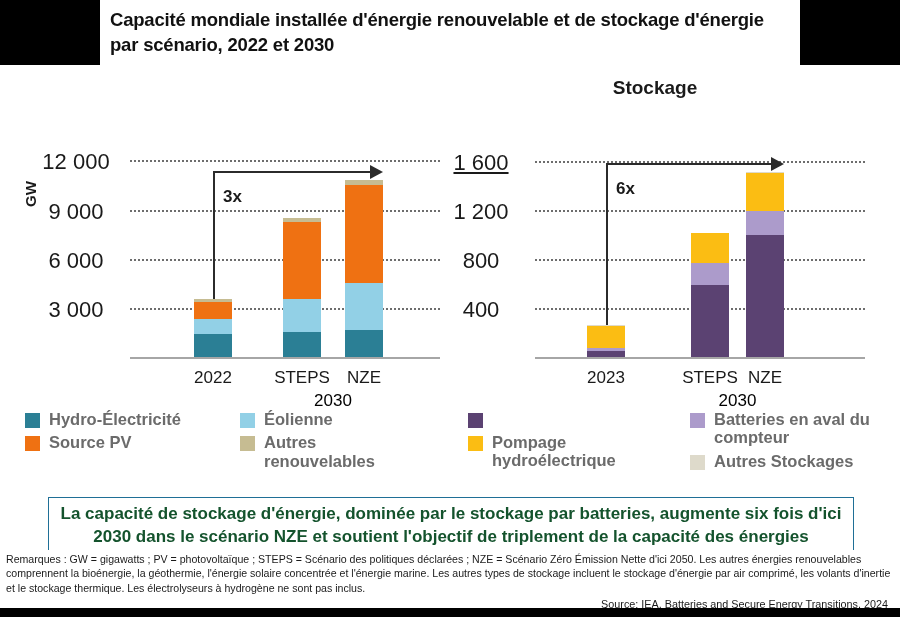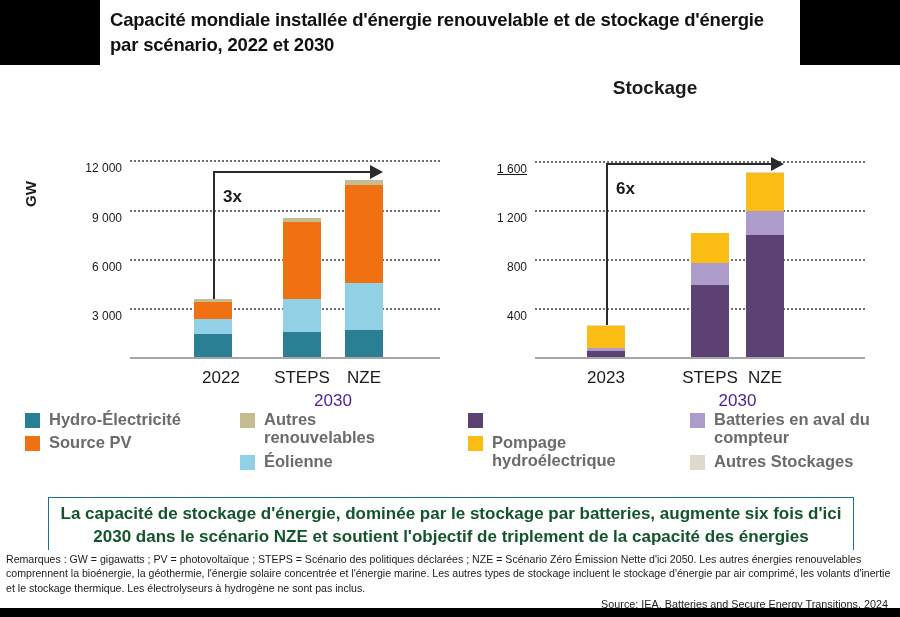--- a/index.html
+++ b/index.html
@@ -82,25 +82,24 @@
     font-size: 15px;
     font-weight: 600;
     color: #1a1a1a;
     transform: rotate(-90deg);
     transform-origin: left top;
     white-space: nowrap;
   }
 
   .ytick {
     position: absolute;
-    font-size: 12px;
-    color: #1a1a1a;
-    text-align: right;
+    font-size: 22px;
+    color: #1a1a1a;
+    text-align: center;
     white-space: nowrap;
-    margin-top: 12px;
   }
 
   .gridline {
     position: absolute;
     height: 0;
     border-top: 2px dotted #6d6d6d;
   }
 
   .baseline {
     position: absolute;
@@ -119,21 +118,21 @@
   .xtick {
     position: absolute;
     font-size: 17px;
     color: #1a1a1a;
     text-align: center;
     white-space: nowrap;
   }
   .xgroup {
     position: absolute;
     font-size: 17px;
-    color: #4c1d95;
+    color: #000000;
     text-align: center;
     white-space: nowrap;
   }
 
   
   .arrow-wrap { position: absolute; }
   .arrow-v { position: absolute; width: 2px; background: #2b2b2b; }
   .arrow-h { position: absolute; height: 2px; background: #2b2b2b; }
   .arrow-head {
     position: absolute;
@@ -243,21 +242,21 @@
         <div class="ytick" style="left: 30px; width: 92px; top: 133.538px;">9 000</div>
         <div class="gridline" style="left: 130px; width: 310px; top: 95.3846px;"></div>
         <div class="ytick" style="left: 30px; width: 92px; top: 84.3846px;">12 000</div>
         <div class="baseline" style="left: 130px; width: 310px; top: 292px;"></div>
         <div class="bar" style="left: 194px; width: 38px; top: 233.998px; height: 58.0015px;">
           <div class="seg" style="height: 22.9385px; background: rgb(43, 127, 149);"></div>
           <div class="seg" style="height: 14.7462px; background: rgb(146, 208, 230);"></div>
           <div class="seg" style="height: 17.3677px; background: rgb(239, 113, 18);"></div>
           <div class="seg" style="height: 2.94923px; background: rgb(198, 188, 146);"></div>
         </div>
-        <div class="xtick" style="left: 176px; width: 90px; top: 303px;">2022</div>
+        <div class="xtick" style="left: 168px; width: 90px; top: 303px;">2022</div>
         <div class="bar" style="left: 283px; width: 38px; top: 152.731px; height: 139.269px;">
           <div class="seg" style="height: 25.3962px; background: rgb(43, 127, 149);"></div>
           <div class="seg" style="height: 32.7692px; background: rgb(146, 208, 230);"></div>
           <div class="seg" style="height: 77.0077px; background: rgb(239, 113, 18);"></div>
           <div class="seg" style="height: 4.09615px; background: rgb(198, 188, 146);"></div>
         </div>
         <div class="xtick" style="left: 257px; width: 90px; top: 303px;">STEPS</div>
         <div class="bar" style="left: 345px; width: 38px; top: 115.21px; height: 176.79px;">
           <div class="seg" style="height: 27.3623px; background: rgb(43, 127, 149);"></div>
           <div class="seg" style="height: 47.0238px; background: rgb(146, 208, 230);"></div>
@@ -324,26 +323,26 @@
           <span class="swatch" style="background: rgb(43, 127, 149);"></span>
           <span class="legend-text">Hydro-Électricité</span>
         </div>
         <div class="legend-item">
           <span class="swatch" style="background: rgb(239, 113, 18);"></span>
           <span class="legend-text">Source PV</span>
         </div>
       </div>
     <div class="legend-col" id="legend-col-1" style="left:240px; width:165px;">
         <div class="legend-item">
+          <span class="swatch" style="background: rgb(146, 208, 230);"></span>
+          <span class="legend-text">Éolienne</span>
+        </div>
+        <div class="legend-item">
           <span class="swatch" style="background: rgb(198, 188, 146);"></span>
           <span class="legend-text">Autres renouvelables</span>
-        </div>
-        <div class="legend-item">
-          <span class="swatch" style="background: rgb(146, 208, 230);"></span>
-          <span class="legend-text">Éolienne</span>
         </div>
       </div>
     <div class="legend-col" id="legend-col-2" style="left:468px; width:210px;">
         <div class="legend-item">
           <span class="swatch" style="background: rgb(91, 66, 114);"></span>
         </div>
         <div class="legend-item">
           <span class="swatch" style="background: rgb(251, 189, 19);"></span>
           <span class="legend-text">Pompage hydroélectrique</span>
         </div>

